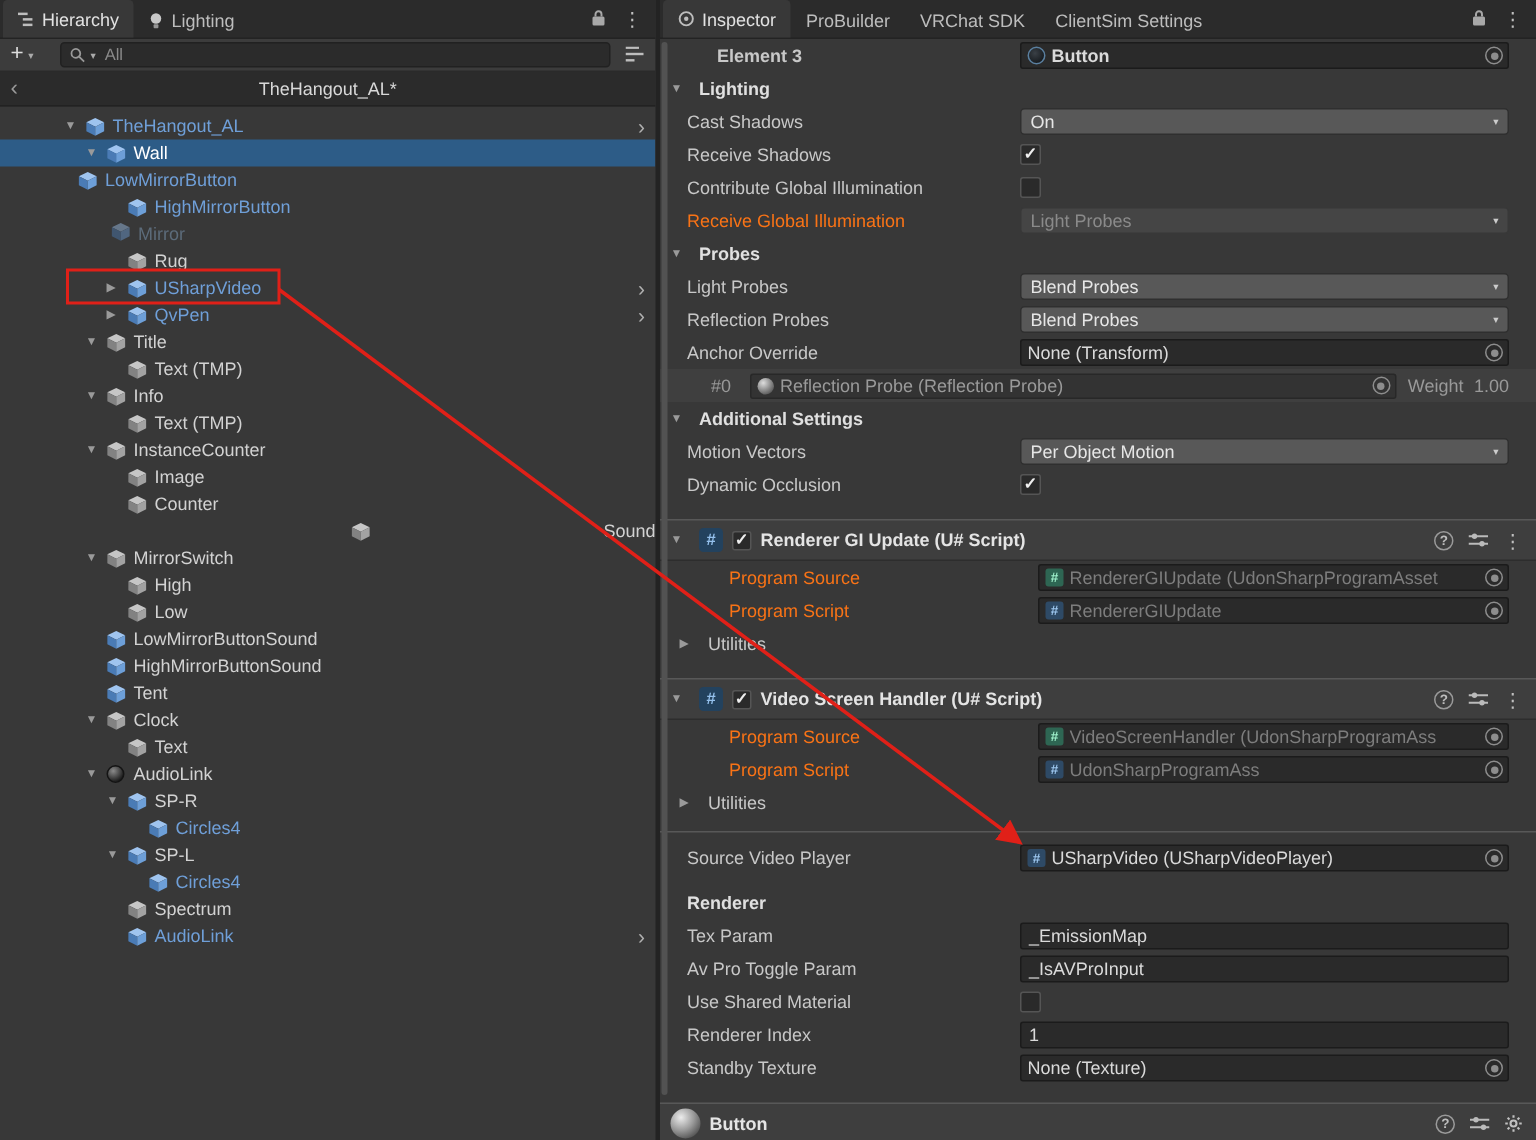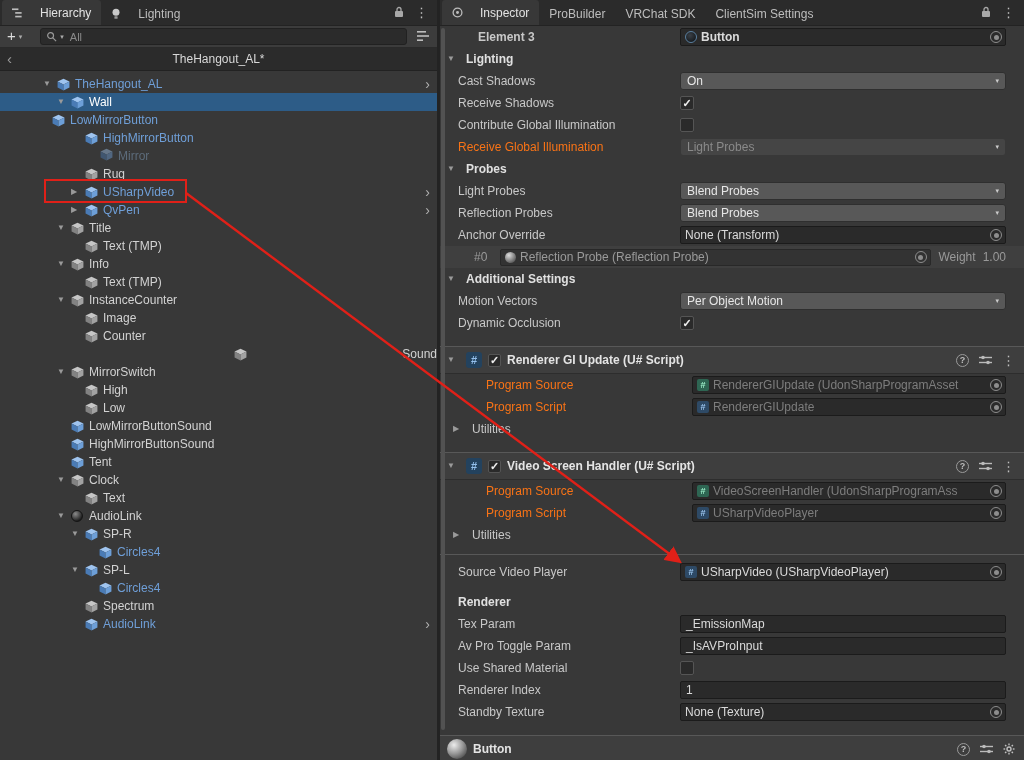--- a/index.html
+++ b/index.html
@@ -9,21 +9,21 @@
     font-family:"Liberation Sans",sans-serif;font-size:12px;
     -webkit-font-smoothing:antialiased;
   }
   
   .panel-left{position:absolute;left:0;top:0;width:437px;height:760px;background:#383838;overflow:hidden;}
   .divider{position:absolute;left:437px;top:0;width:3px;height:760px;background:#232323;z-index:5;}
   .panel-right{position:absolute;left:440px;top:0;width:584px;height:760px;background:#383838;overflow:hidden;}
   .vscroll{position:absolute;left:441px;top:28px;width:4px;height:702px;background:#525252;border-radius:2px;z-index:6;}
   
   .tabstrip{height:26px;background:#2b2b2b;display:flex;align-items:flex-end;padding-left:2px;border-bottom:1px solid #232323;box-sizing:border-box;}
-  .tab{height:22px;display:flex;align-items:center;gap:17px;padding:0 10px;color:#bdbdbd;border-radius:3px 3px 0 0;white-space:nowrap;text-align:center;}
+  .tab{height:22px;display:flex;align-items:center;gap:5px;padding:0 10px;color:#bdbdbd;border-radius:3px 3px 0 0;white-space:nowrap;text-align:center;}
   .tab.active{background:#383838;color:#e2e2e2;height:25px;}
   .strip-right{margin-left:auto;display:flex;align-items:center;gap:11px;padding:0 9px;height:26px;}
   .kebab{color:#c0c0c0;font-size:13px;line-height:1;}
   .ticon{display:flex;align-items:center;}
   
   .h-toolbar{height:22px;background:#3c3c3c;border-bottom:1px solid #2a2a2a;display:flex;align-items:center;padding:0 7px;gap:6px;box-sizing:border-box;}
   .add-btn{display:flex;align-items:center;gap:3px;color:#ddd;}
   .add-btn .plus{font-size:15px;line-height:1;margin-top:-2px;}
   .caret{font-size:7px;color:#aaa;}
   .searchbox{flex:1;height:15px;margin-left:12px;background:#2b2b2b;border:1px solid #212121;border-radius:3px;display:flex;align-items:center;padding:0 5px;gap:3px;}
@@ -188,21 +188,21 @@
         <span class="fold"></span>
         <span class="h-icon">
           <svg width="13" height="13" viewBox="0 0 16 16">
             <polygon points="8,0.8 15.3,4.4 8,8 0.7,4.4" fill="#9fc4ef"></polygon>
             <polygon points="0.7,4.4 8,8 8,15.3 0.7,11.7" fill="#4a7bb5"></polygon>
             <polygon points="15.3,4.4 8,8 8,15.3 15.3,11.7" fill="#6d9fd8"></polygon>
           </svg>
         </span>
         <span class="h-label blue">HighMirrorButton</span>
       </div>
-      <div class="h-row" style="padding-left: 86px;">
+      <div class="h-row" style="padding-left: 60px;">
         <span class="fold"></span>
         <span class="h-icon">
           <span style="opacity:.45"><svg width="13" height="13" viewBox="0 0 16 16">
               <polygon points="8,0.8 15.3,4.4 8,8 0.7,4.4" fill="#9fc4ef"></polygon>
               <polygon points="0.7,4.4 8,8 8,15.3 0.7,11.7" fill="#4a7bb5"></polygon>
               <polygon points="15.3,4.4 8,8 8,15.3 15.3,11.7" fill="#6d9fd8"></polygon>
             </svg></span>
         </span>
         <span class="h-label faded">Mirror</span>
       </div>
@@ -675,21 +675,21 @@
         <div class="field objf dis">
           <span class="fic script-green">#</span>
           <span class="obj-val">VideoScreenHandler (UdonSharpProgramAss</span>
           <span class="picker"></span>
         </div>
       </div>
       <div class="i-row ind1">
         <span class="i-label dis">Program Script</span>
         <div class="field objf dis">
           <span class="fic script">#</span>
-          <span class="obj-val">USharpVideoPlayer</span>
+          <span class="obj-val">UdonSharpProgramAss</span>
           <span class="picker"></span>
         </div>
       </div>
       <div class="i-subfold">
         <span class="fold">▶</span>
         <span>Utilities</span>
       </div>
       <div class="i-divider"></div>
       <div class="i-row">
         <span class="i-label">Source Video Player</span>

